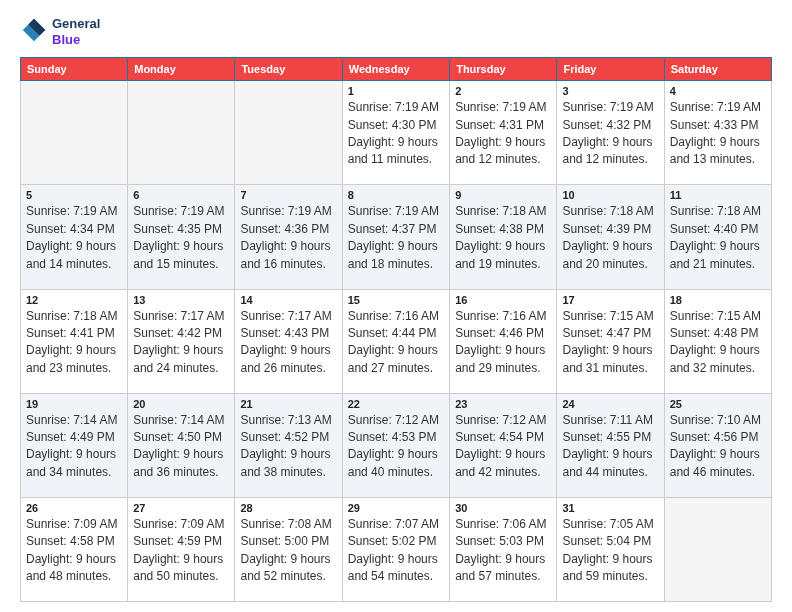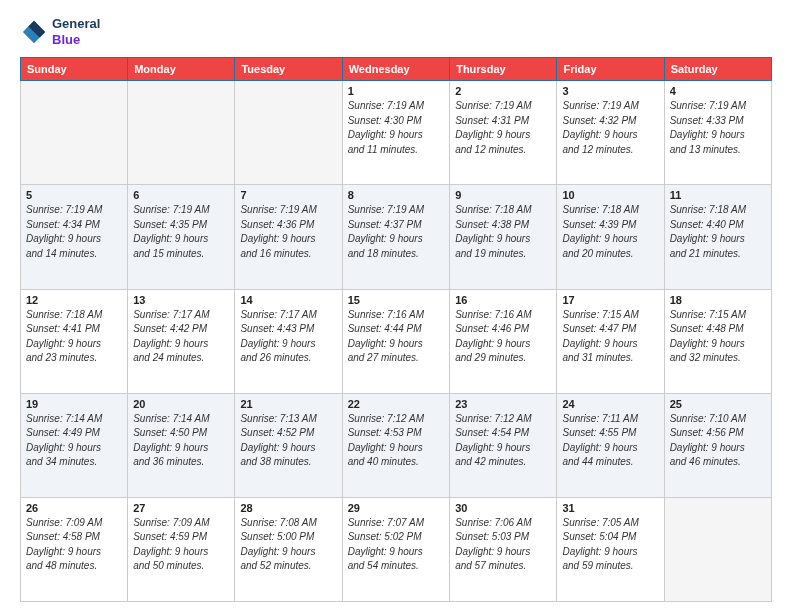--- a/index.html
+++ b/index.html
@@ -18,21 +18,20 @@
       flex-direction: column;
     }
     .header {
       display: flex;
       justify-content: space-between;
       align-items: flex-start;
       margin-bottom: 10px;
     }
     .logo {
       display: flex;
-      align-items: center;
       gap: 4px;
     }
     .logo-text {
       font-size: 13px;
       font-weight: bold;
       color: #1a3a5c;
       line-height: 1.2;
     }
     .logo-blue {
       color: #6d28d9;
@@ -83,22 +82,21 @@
     .day-num {
       font-size: 11px;
       font-weight: bold;
       color: #222;
       margin-bottom: 2px;
       display: block;
     }
     .day-info {
       color: #333;
       line-height: 1.45;
-      font-size: 10px;
-      font-style: italic;
+      font-size: 12px;
     }
     .row-shaded td {
       background: #f0f4f8;
     }
   </style>
 </head>
 <body>
 
 <div class="page">
   <div class="header">

